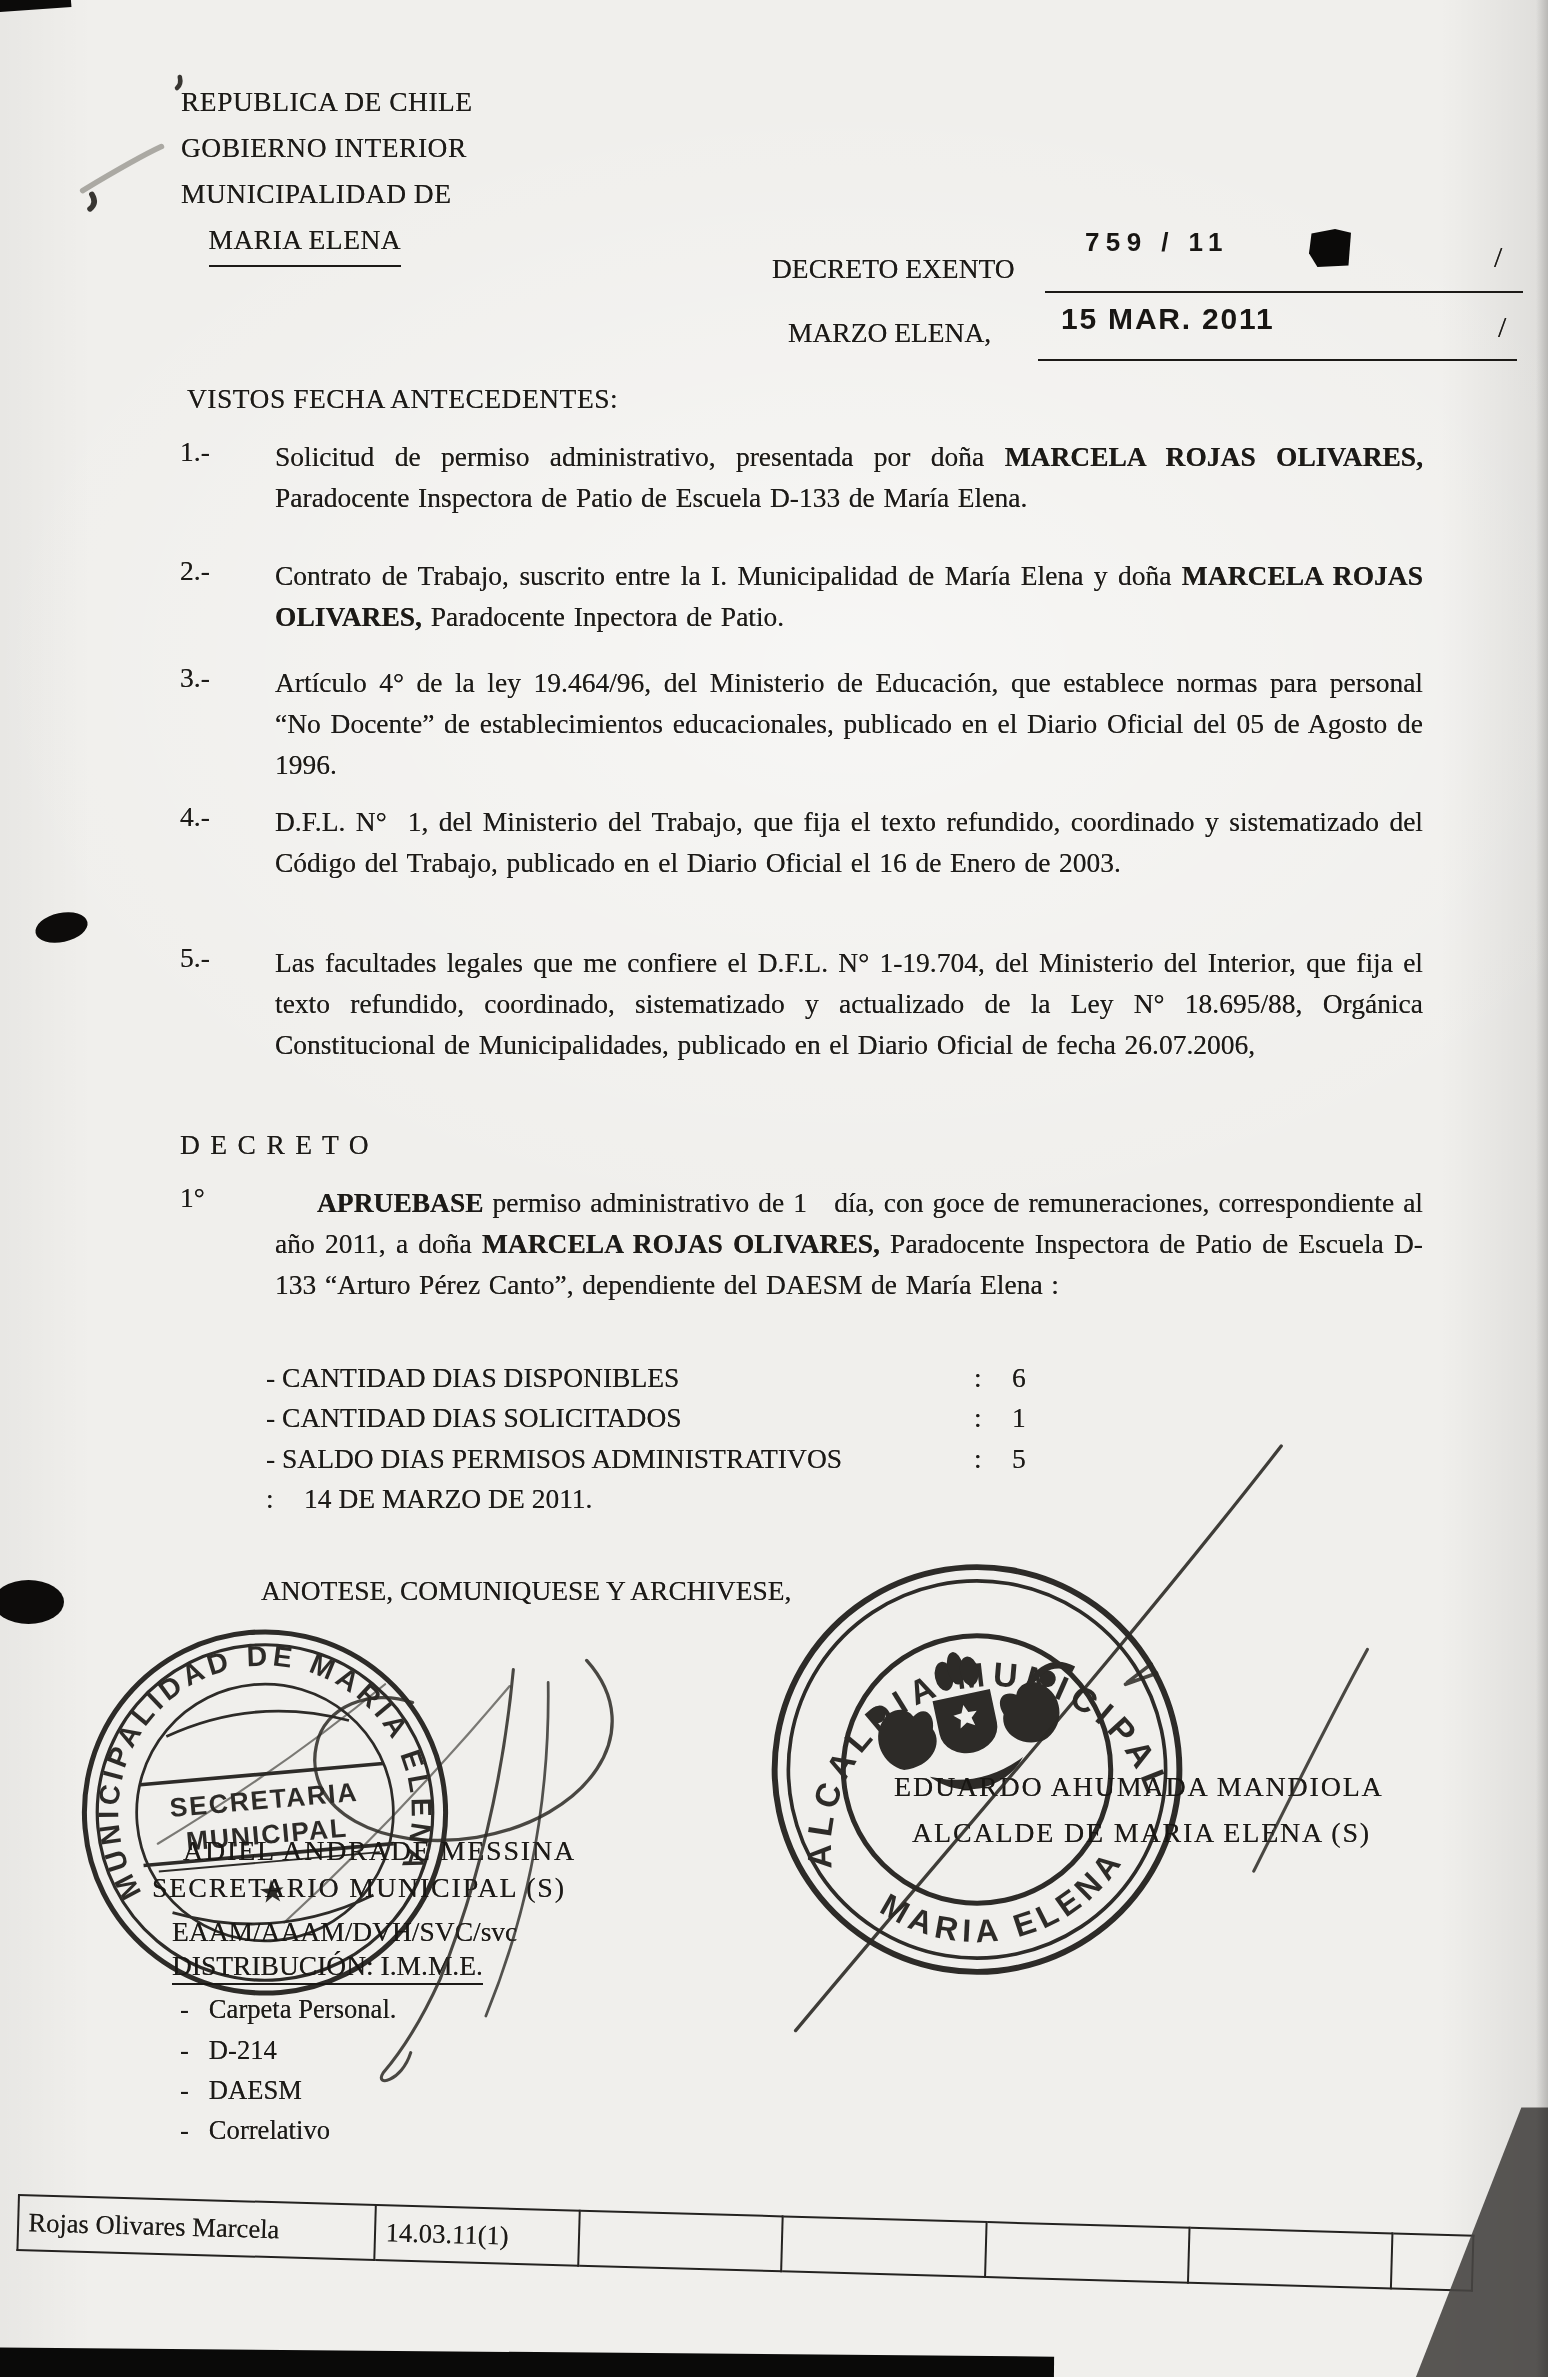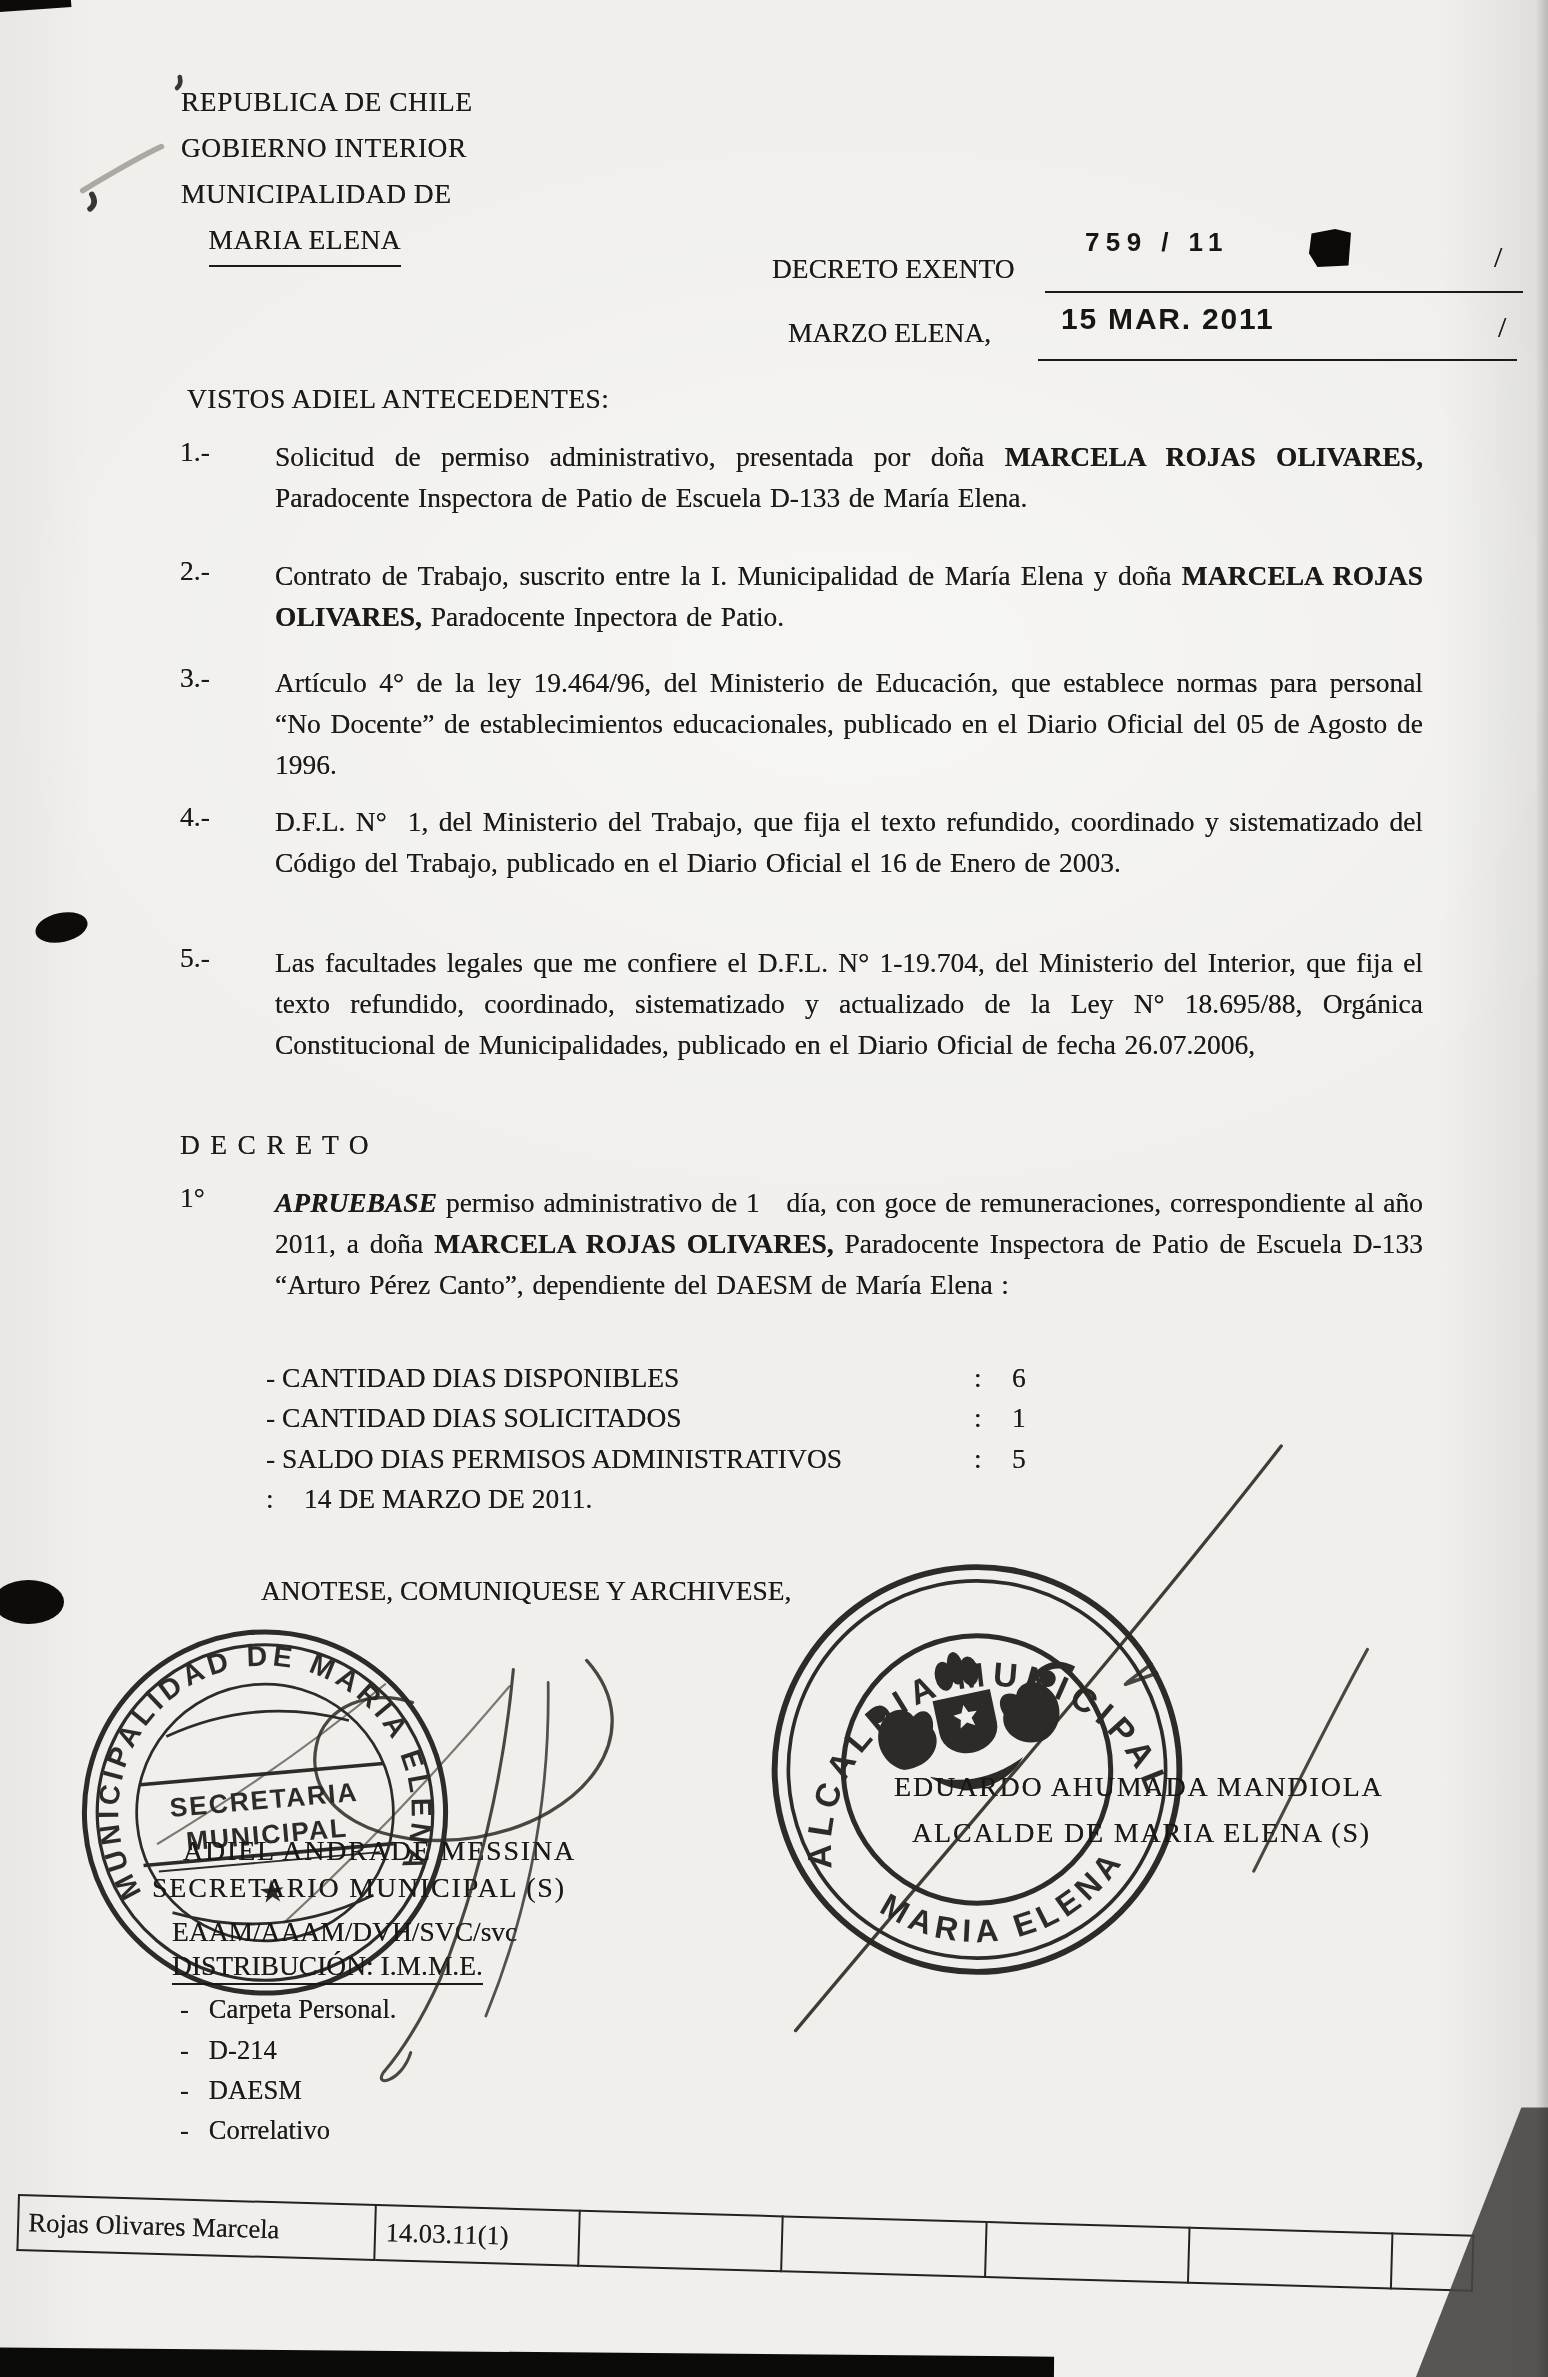--- a/index.html
+++ b/index.html
@@ -77,21 +77,21 @@
   <div id="decree-number" class="abs stamped">759  / 11</div>
   <div id="ink-blot" class="abs"></div>
   <div class="abs uline" style="left:1045px;top:291px;width:478px;"></div>
   <div class="abs slashmark scantext" style="left:1494px;top:240px;">/</div>
 
   <div class="abs doc-label scantext" style="left:788px;top:317px;">MARZO ELENA,</div>
   <div id="date-stamp" class="abs stamped">15 MAR. 2011</div>
   <div class="abs uline" style="left:1038px;top:359px;width:479px;"></div>
   <div class="abs slashmark scantext" style="left:1498px;top:310px;">/</div>
 
-  <div id="vistos" class="abs scantext">VISTOS ADIEL ANTECEDENTES:</div>
+  <div id="vistos" class="abs scantext">VISTOS FECHA ANTECEDENTES:</div>
 
   <div class="abs para scantext" style="top:436px;">
     <span class="pnum">1.-</span>
     <div class="ptext"><span>Solicitud de permiso administrativo, presentada por doña </span><span class="b">MARCELA ROJAS OLIVARES,</span><span> Paradocente Inspectora de Patio de Escuela D-133 de María Elena.</span></div>
   </div>
   <div class="abs para scantext" style="top:555px;">
     <span class="pnum">2.-</span>
     <div class="ptext"><span>Contrato de Trabajo, suscrito entre la I. Municipalidad de María Elena y doña </span><span class="b">MARCELA ROJAS OLIVARES,</span><span> Paradocente Inpectora de Patio.</span></div>
   </div>
   <div class="abs para scantext" style="top:662px;">
@@ -104,21 +104,21 @@
   </div>
   <div class="abs para scantext" style="top:942px;">
     <span class="pnum">5.-</span>
     <div class="ptext"><span>Las facultades legales que me confiere el D.F.L. N° 1-19.704, del Ministerio del Interior, que fija el texto refundido, coordinado, sistematizado y actualizado de la Ley N° 18.695/88, Orgánica Constitucional de Municipalidades, publicado en el Diario Oficial de fecha 26.07.2006,</span></div>
   </div>
 
   <div id="decreto-heading" class="abs scantext">D E C R E T O</div>
 
   <div class="abs para scantext" style="top:1182px;">
     <span class="pnum">1°</span>
-    <div class="ptext"><span class="b" style="font-style:italic;">APRUEBASE</span><span> permiso administrativo de 1&nbsp;&nbsp; día, con goce de remuneraciones, correspondiente al año 2011, a doña </span><span class="b">MARCELA ROJAS OLIVARES,</span><span> Paradocente Inspectora de Patio de  Escuela D-133 “Arturo Pérez Canto”,  dependiente del DAESM de María Elena :</span></div>
+    <div class="ptext"><span class="b" style="margin-left:42px;">APRUEBASE</span><span> permiso administrativo de 1&nbsp;&nbsp; día, con goce de remuneraciones, correspondiente al año 2011, a doña </span><span class="b">MARCELA ROJAS OLIVARES,</span><span> Paradocente Inspectora de Patio de  Escuela D-133 “Arturo Pérez Canto”,  dependiente del DAESM de María Elena :</span></div>
   </div>
 
   <div class="abs days-row scantext" style="top:1362px;">
     <span class="dlabel">- CANTIDAD DIAS DISPONIBLES</span>
       <span class="dcolon">:</span>
       <span class="dval">6</span>
   </div>
   <div class="abs days-row scantext" style="top:1402px;">
     <span class="dlabel">- CANTIDAD DIAS SOLICITADOS</span>
       <span class="dcolon">:</span>

